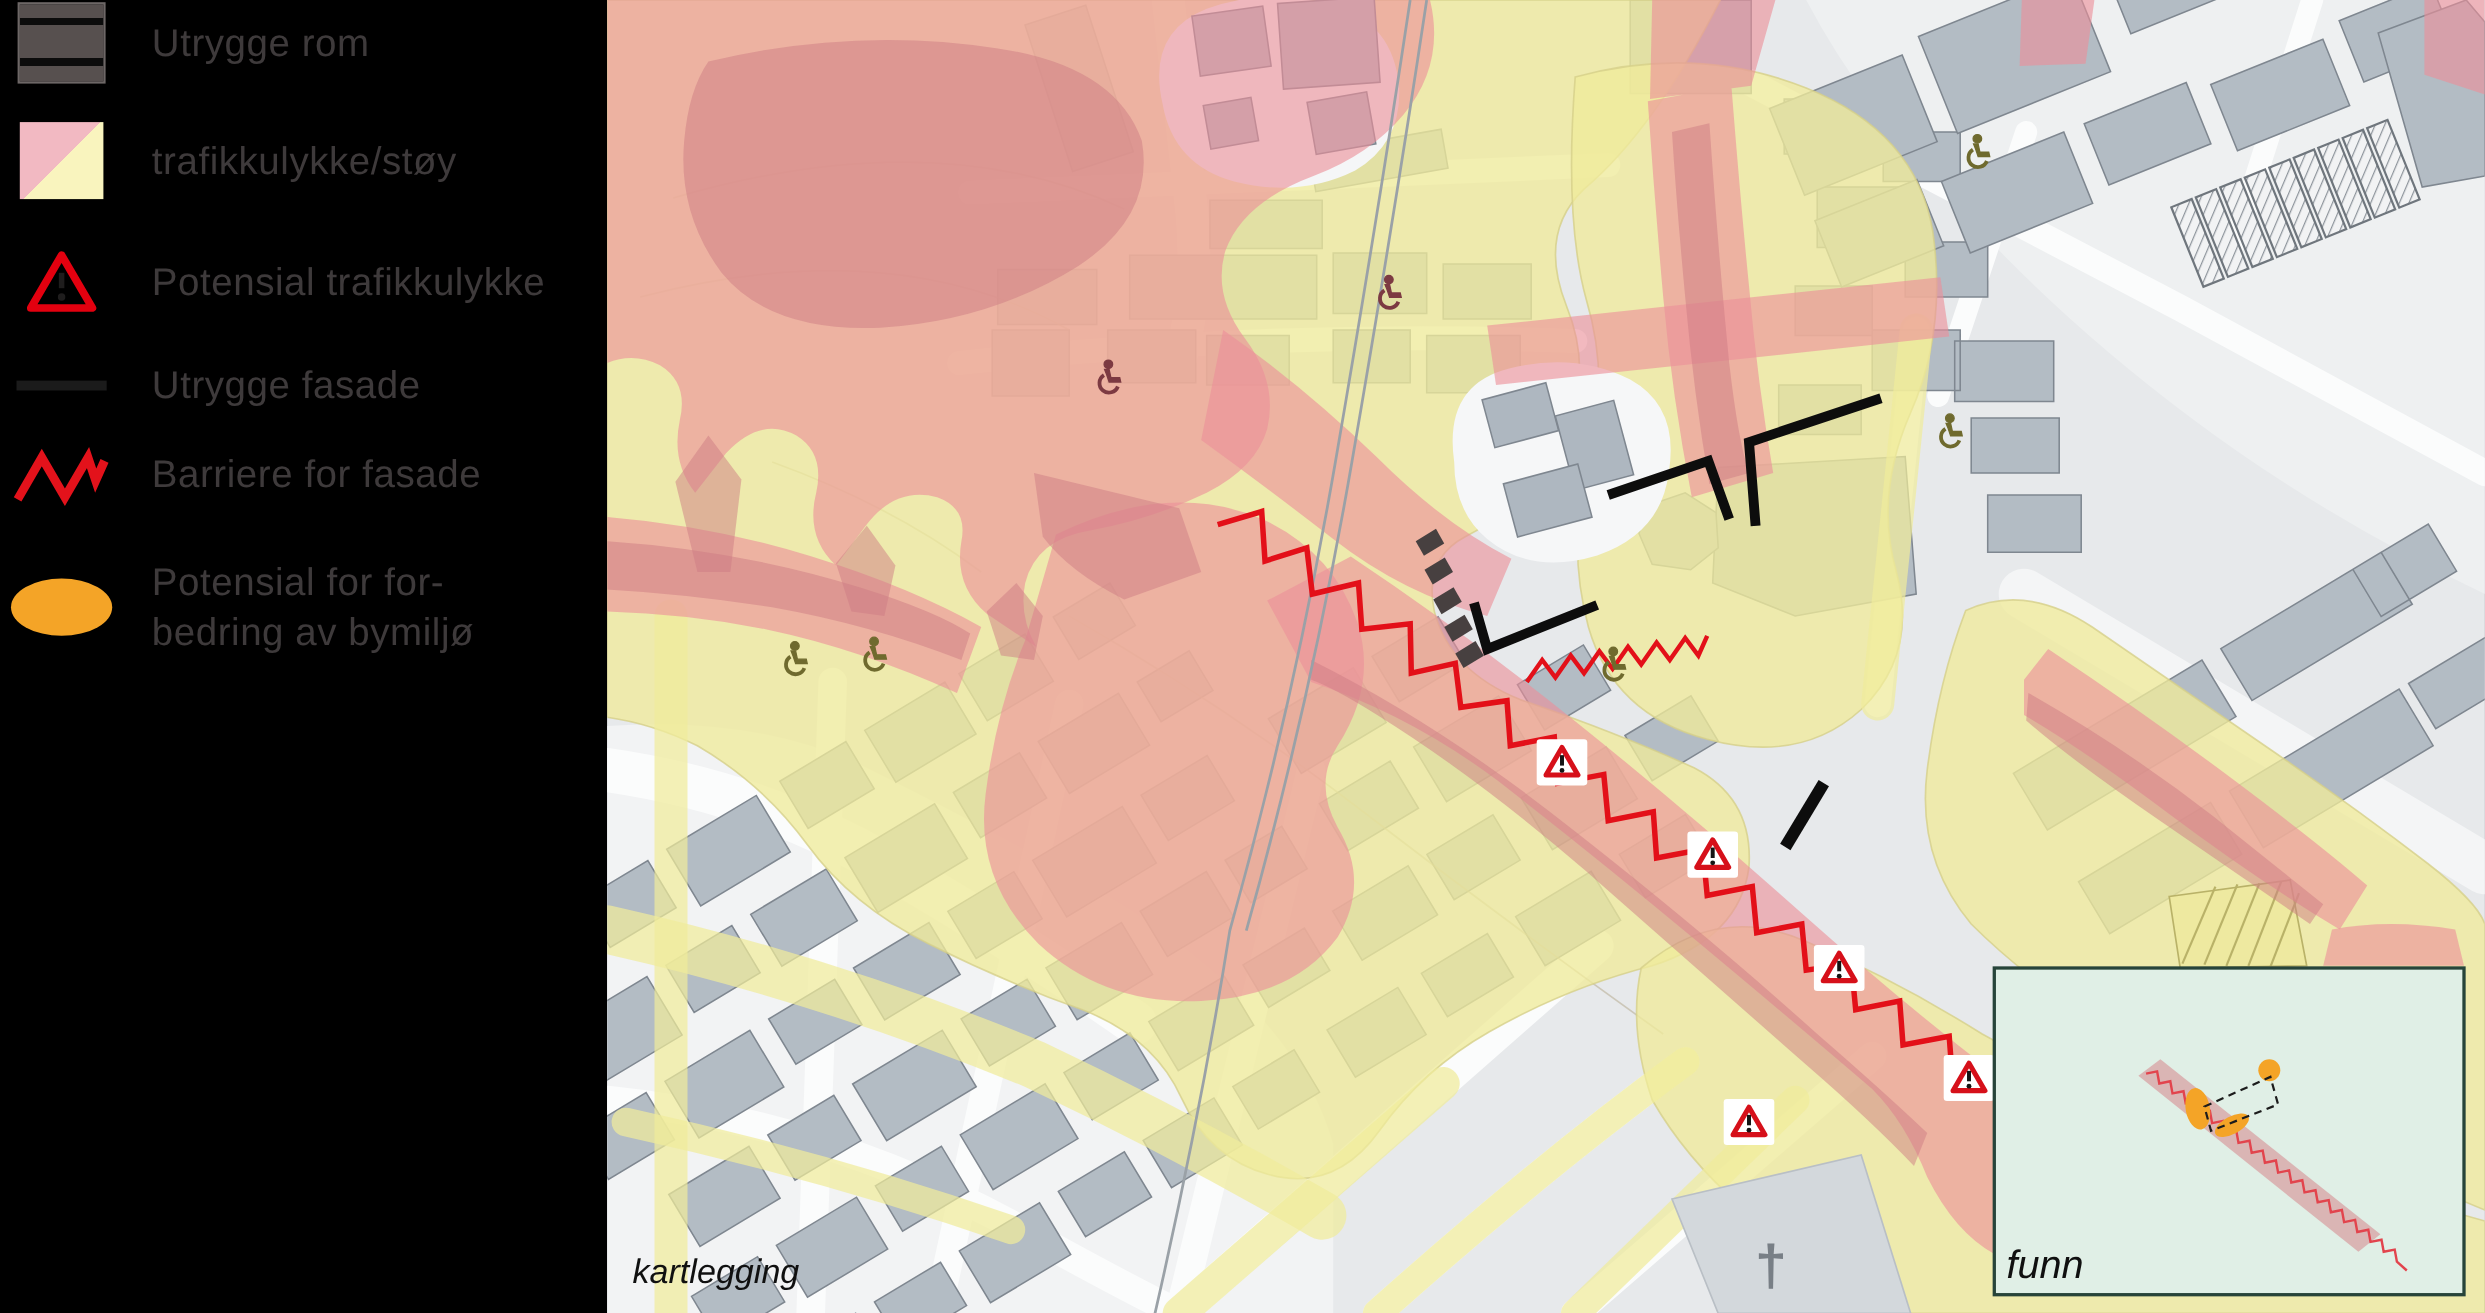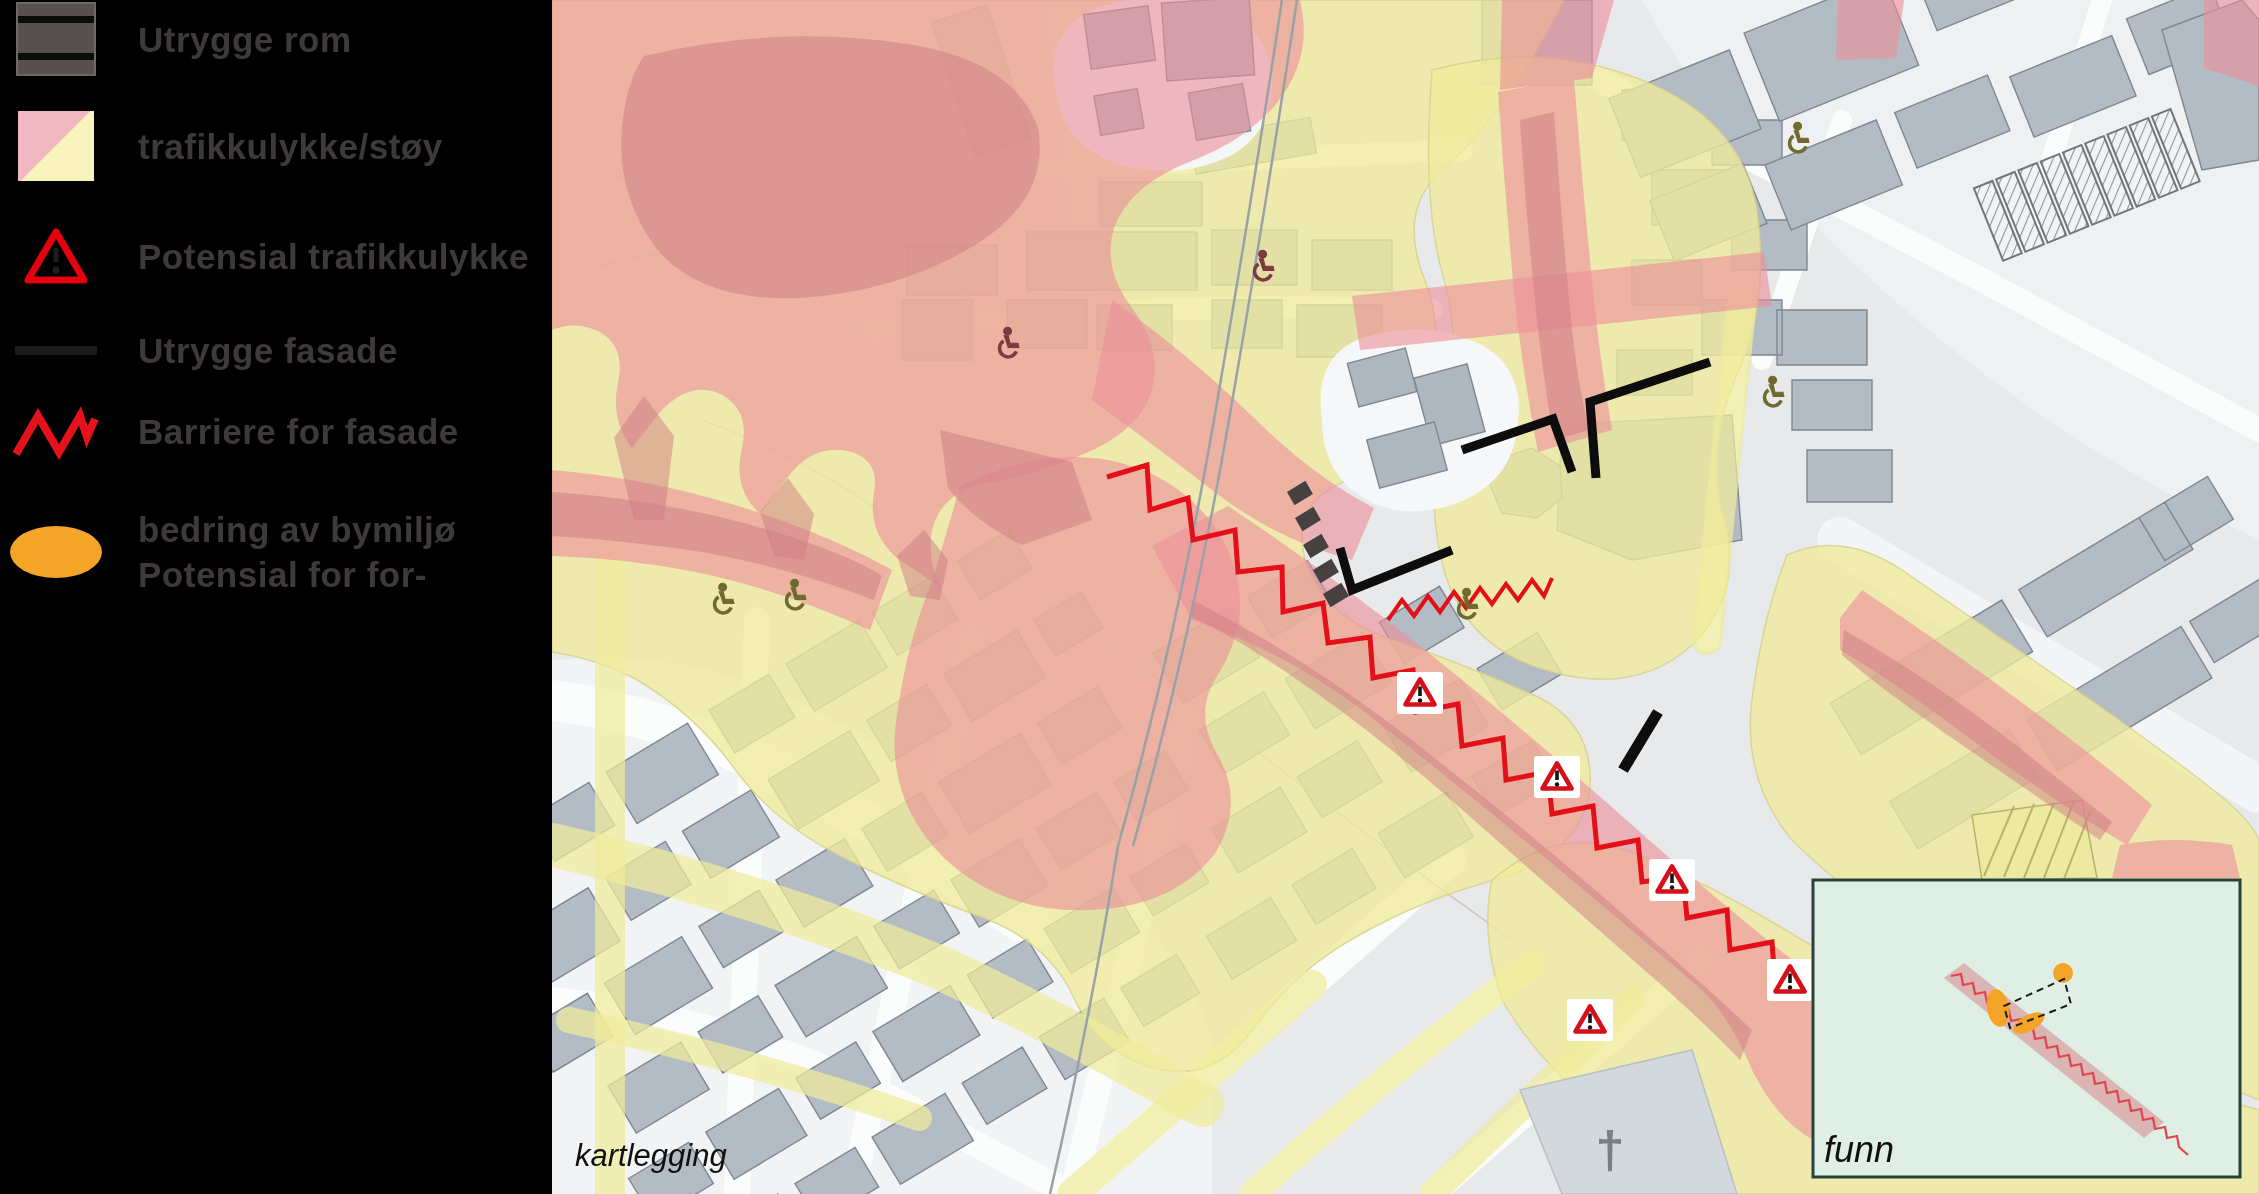--- a/index.html
+++ b/index.html
@@ -2,21 +2,21 @@
 <html><head>
 <meta charset="utf-8">
 <style>
   html,body{margin:0;padding:0;background:#222;}
   #stage{position:relative;width:2259px;height:1194px;overflow:hidden;background:#e7e9eb;
          font-family:"Liberation Sans",sans-serif;}
   
   #panel{position:absolute;left:0;top:0;width:552px;height:1194px;background:#000;}
   .lrow{position:absolute;left:0;display:flex;align-items:center;}
   .licon{width:112px;display:flex;justify-content:center;align-items:center;flex:0 0 112px;}
-  .llabel{margin-left:26px;font-size:35px;line-height:45px;font-weight:bold;color:#3e3a3b;
+  .llabel{margin-left:26px;font-size:35px;line-height:45px;font-weight:normal;color:#3e3a3b;
           letter-spacing:.5px;white-space:nowrap;}
   .sw-utrygge{width:76px;height:70px;border:2px solid #6d6766;
       background:linear-gradient(#57504f 0 12px,#0c0c0c 12px 19px,#57504f 19px 49px,#0c0c0c 49px 56px,#57504f 56px 70px);}
   .sw-fare{width:76px;height:70px;background:linear-gradient(135deg,#f2b9c2 50%,#f9f4be 50%);}
   .sw-line{width:82px;height:9px;background:#1b1b1b;}
   .sw-ellipse{width:92px;height:52px;border-radius:50%;background:#f4a427;}
   
   #map{position:absolute;left:552px;top:0;width:1707px;height:1194px;}
   text.caption{font-family:"Liberation Sans",sans-serif;font-style:italic;fill:#101010;}
 </style>
@@ -62,22 +62,22 @@
           <path d="M4,52 L26,14 L47,50 L68,14 L75,35 L83,17" fill="none" stroke="#e3121b" stroke-width="8" stroke-linejoin="miter"></path>
         </svg>
       </div>
       <div class="llabel">Barriere for fasade</div>
     </div>
     <div class="lrow" style="top:510px;height:84px">
       <div class="licon">
           <div class="sw-ellipse"></div>
         </div>
       <div class="llabel">
+        <span style="display:block">Potensial for for-</span>
         <span style="display:block">bedring av bymiljø</span>
-        <span style="display:block">Potensial for for-</span>
       </div>
     </div>
   </div>
 
   <svg id="map" viewBox="0 0 1707 1194">
     <defs>
       <pattern id="hatch" width="8" height="8" patternTransform="rotate(45)" patternUnits="userSpaceOnUse">
         <rect width="8" height="8" fill="#f2f3f4"></rect>
         <line x1="0" y1="0" x2="0" y2="8" stroke="#8d949b" stroke-width="2.2"></line>
       </pattern>

